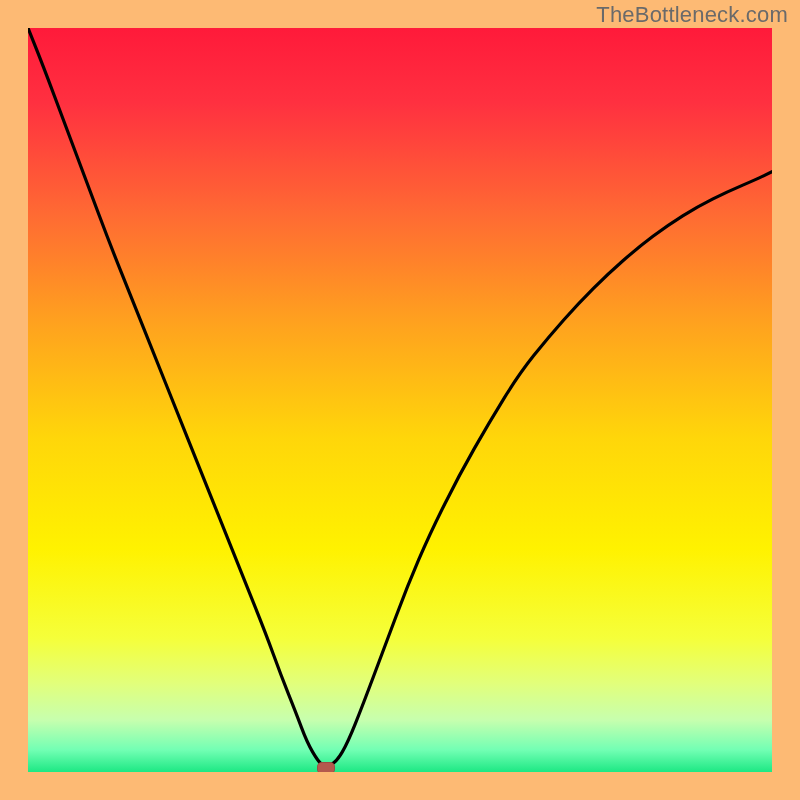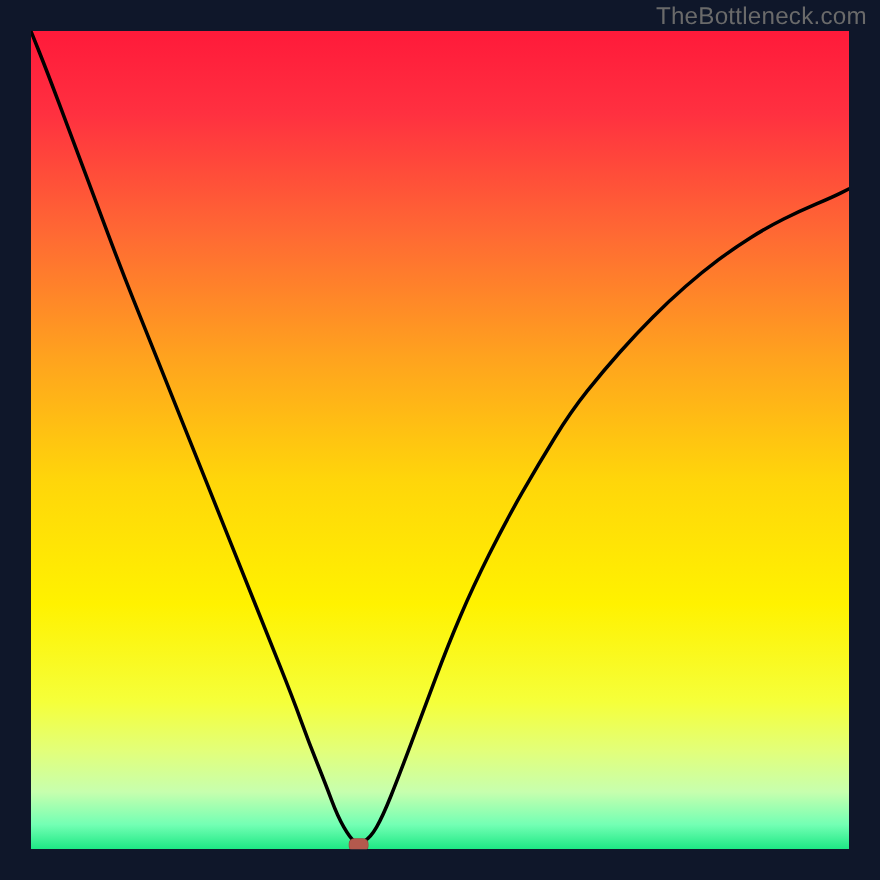--- a/index.html
+++ b/index.html
@@ -7,21 +7,21 @@
     padding: 0;
     width: 800px;
     height: 800px;
     overflow: hidden;
     background: #000;
     font-family: Arial, Helvetica, sans-serif;
   }
   .frame {
     position: absolute;
     inset: 0;
-    background: #0f172a;
+    background: #fdba74;
   }
   .plot {
     position: absolute;
     left: 28px;
     top: 28px;
     width: 744px;
     height: 744px;
     overflow: hidden;
   }
   .gradient {

